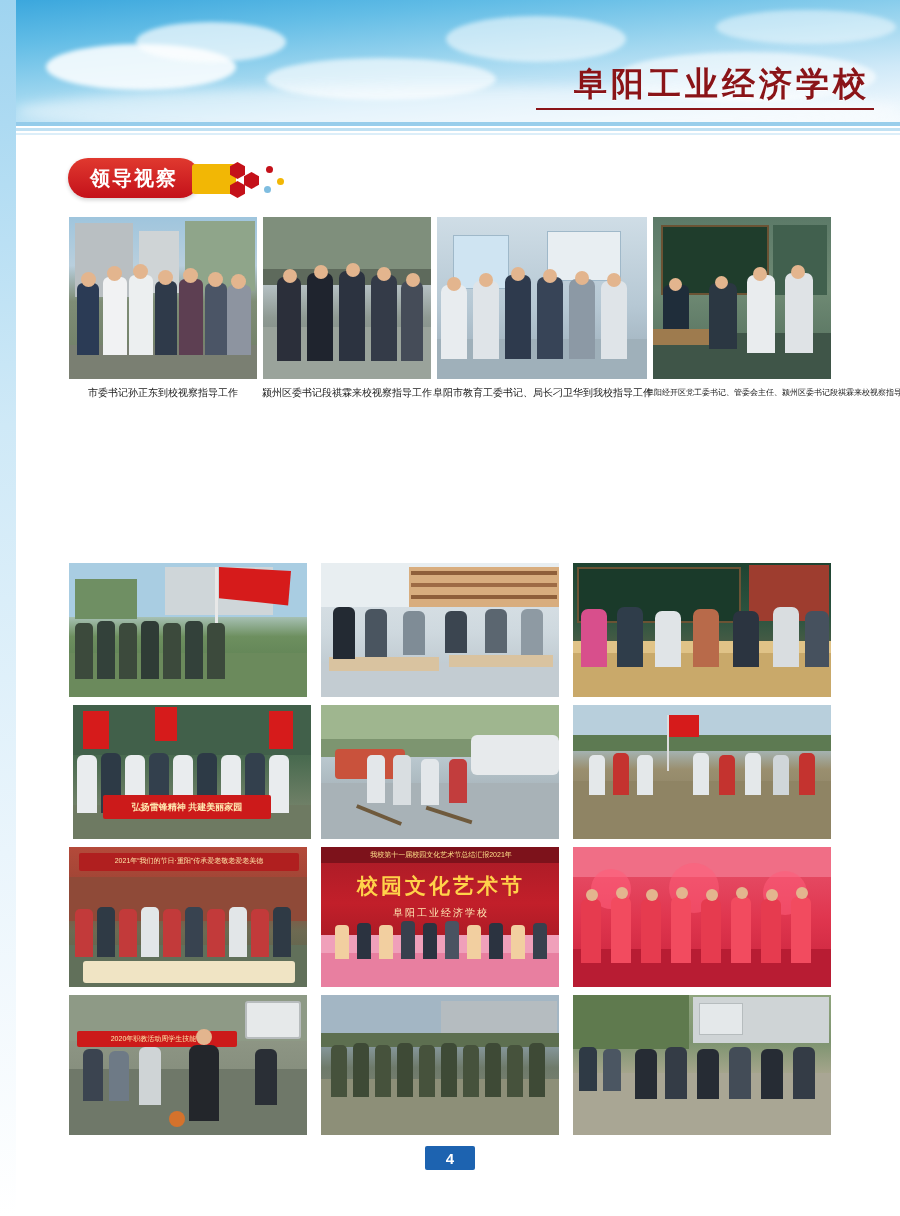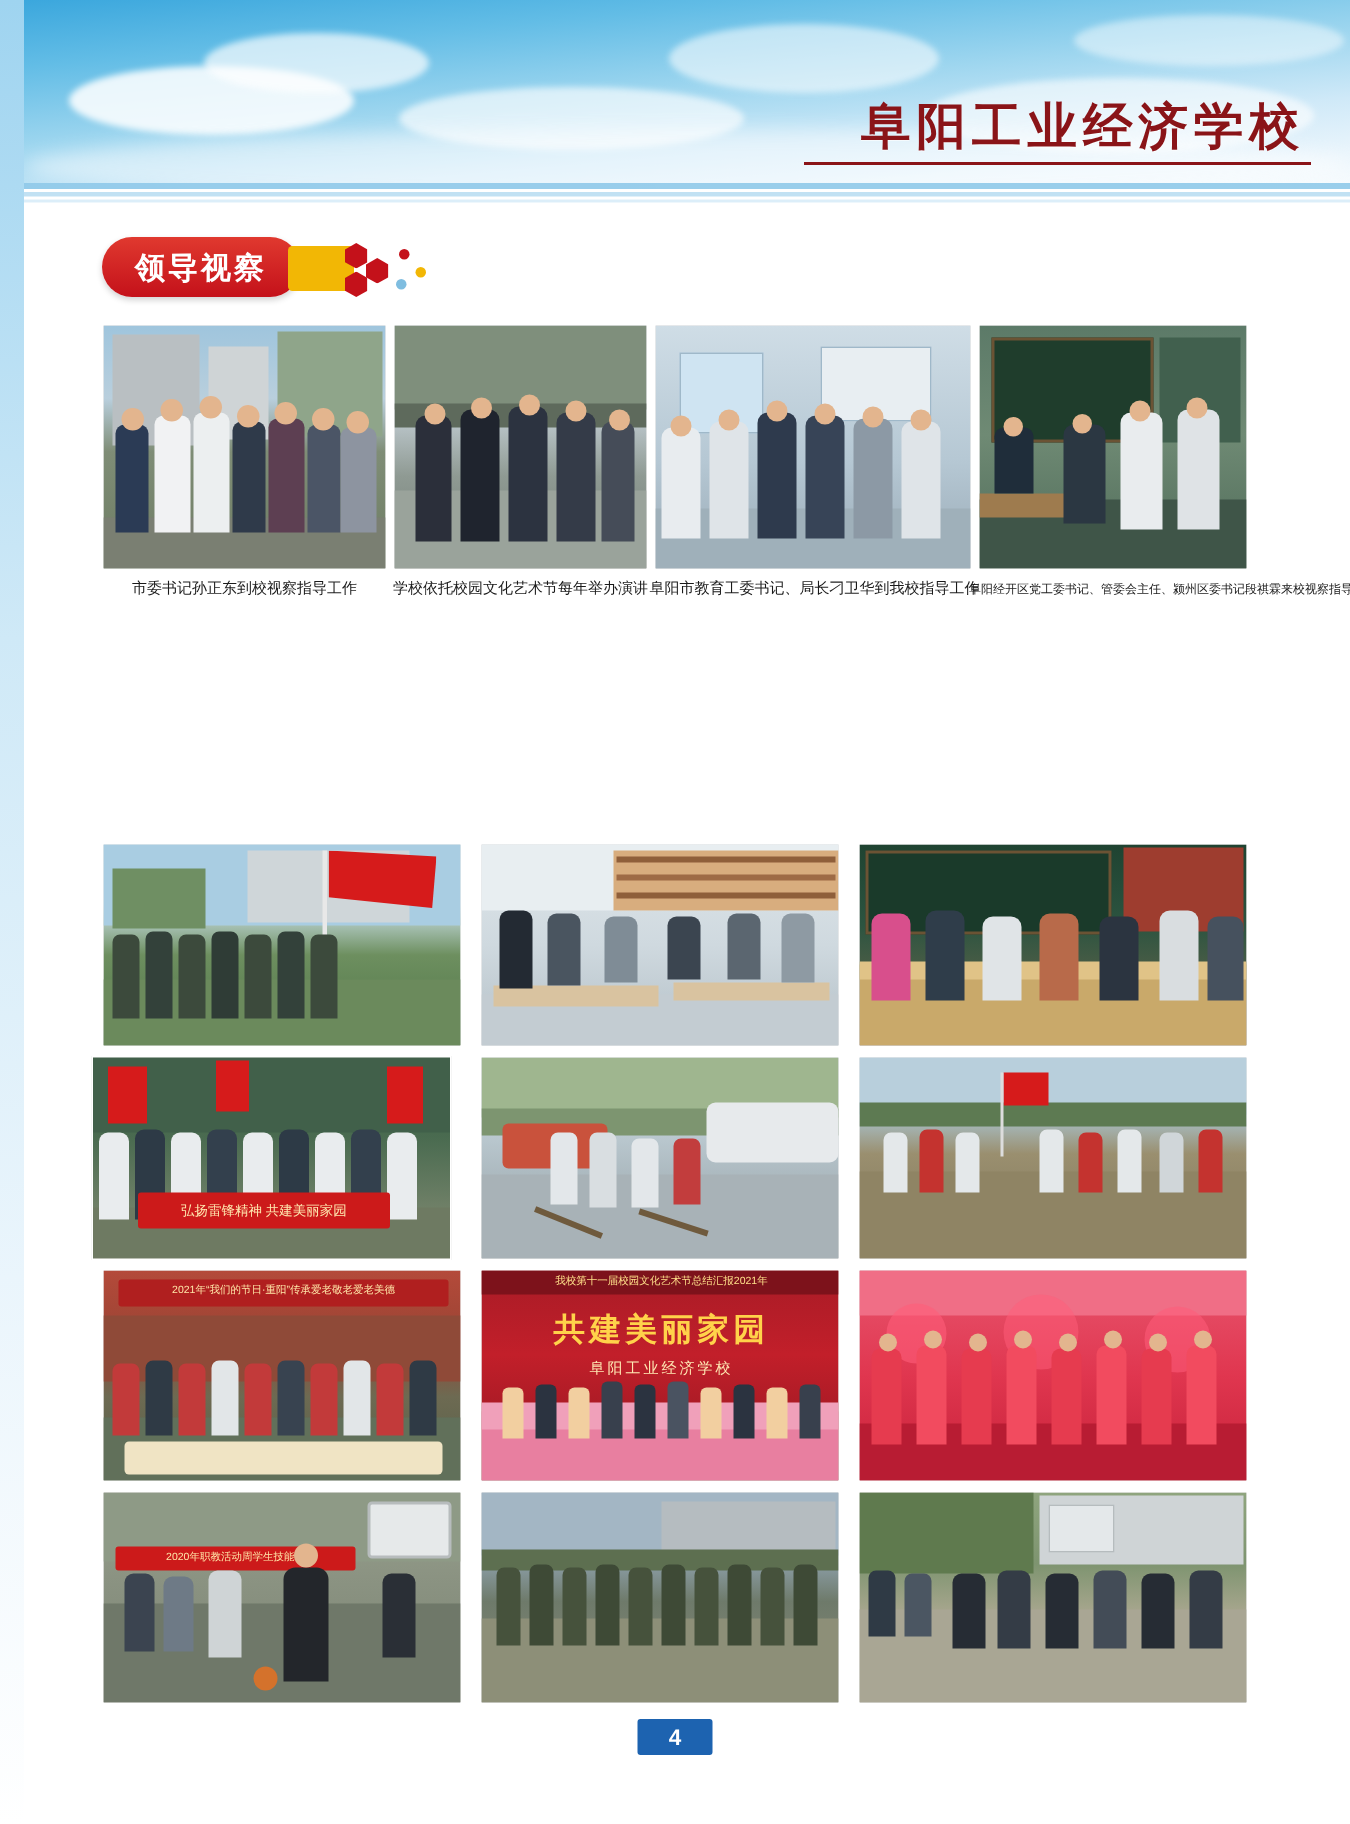--- a/index.html
+++ b/index.html
@@ -294,21 +294,21 @@
     <div style="position:absolute;left:44px;bottom:18px;width:26px;height:88px;background:#1f242e;border-radius:7px 7px 0 0;"></div>
     <div style="position:absolute;left:76px;bottom:18px;width:26px;height:90px;background:#2c3340;border-radius:7px 7px 0 0;"></div>
     <div style="position:absolute;left:108px;bottom:18px;width:26px;height:86px;background:#343b48;border-radius:7px 7px 0 0;"></div>
     <div style="position:absolute;left:138px;bottom:18px;width:22px;height:80px;background:#454c58;border-radius:7px 7px 0 0;"></div>
     <div class="head" style="left:20px;bottom:96px;width:14px;height:14px;"></div>
     <div class="head" style="left:51px;bottom:100px;width:14px;height:14px;"></div>
     <div class="head" style="left:83px;bottom:102px;width:14px;height:14px;"></div>
     <div class="head" style="left:114px;bottom:98px;width:14px;height:14px;"></div>
     <div class="head" style="left:143px;bottom:92px;width:14px;height:14px;"></div>
   </div>
-  <div class="cap" style="left:258px; top:386px; width:178px;">学校依托校园文化艺术节每年举办演讲</div>
+  <div class="cap" style="left:258px; top:386px; width:178px;">颍州区委书记段祺霖来校视察指导工作</div>
 
   <div class="photo" style="left:436px; top:216px; width:212px; height:164px;">
     <div style="position:absolute;inset:0;background:linear-gradient(180deg,#cfdde6 0%, #b6c8d4 55%, #99aab6 100%);"></div>
     <div class="win" style="left:16px;top:18px;width:54px;height:52px;"></div>
     <div class="win" style="left:110px;top:14px;width:72px;height:48px;background:#e8eef2;"></div>
     <div style="position:absolute;left:0;bottom:0;width:100%;height:40px;background:#9fb0ba;"></div>
     <div style="position:absolute;left:4px;bottom:20px;width:26px;height:74px;background:#e8ecef;border-radius:7px 7px 0 0;"></div>
     <div style="position:absolute;left:36px;bottom:20px;width:26px;height:78px;background:#dfe4e8;border-radius:7px 7px 0 0;"></div>
     <div style="position:absolute;left:68px;bottom:20px;width:26px;height:84px;background:#2e3a4d;border-radius:7px 7px 0 0;"></div>
     <div style="position:absolute;left:100px;bottom:20px;width:26px;height:82px;background:#374457;border-radius:7px 7px 0 0;"></div>
@@ -385,21 +385,21 @@
     <div style="position:absolute;left:0;bottom:44px;width:100%;height:12px;background:#e0c387;"></div>
     <div style="position:absolute;left:8px;bottom:30px;width:26px;height:58px;background:#d84f8c;border-radius:7px 7px 0 0;"></div>
     <div style="position:absolute;left:44px;bottom:30px;width:26px;height:60px;background:#2f3d4a;border-radius:7px 7px 0 0;"></div>
     <div style="position:absolute;left:82px;bottom:30px;width:26px;height:56px;background:#e0e4e7;border-radius:7px 7px 0 0;"></div>
     <div style="position:absolute;left:120px;bottom:30px;width:26px;height:58px;background:#b86a4a;border-radius:7px 7px 0 0;"></div>
     <div style="position:absolute;left:160px;bottom:30px;width:26px;height:56px;background:#2b3440;border-radius:7px 7px 0 0;"></div>
     <div style="position:absolute;left:200px;bottom:30px;width:26px;height:60px;background:#d9dde0;border-radius:7px 7px 0 0;"></div>
     <div style="position:absolute;left:232px;bottom:30px;width:24px;height:56px;background:#46515e;border-radius:7px 7px 0 0;"></div>
   </div>
 
-  <div class="photo" style="left:61px; top:704px; width:240px; height:136px;">
+  <div class="photo" style="left:72px; top:704px; width:240px; height:136px;font-weight:bold;">
     <div style="position:absolute;inset:0;background:linear-gradient(180deg,#3a5c44 0%, #4a6b50 40%, #8a8f78 100%);"></div>
     <div style="position:absolute;left:0;top:0;width:100%;height:50px;background:#41604a;"></div>
     <div class="flag" style="left:10px;top:6px;width:26px;height:38px;"></div>
     <div class="flag" style="left:82px;top:2px;width:22px;height:34px;"></div>
     <div class="flag" style="left:196px;top:6px;width:24px;height:38px;"></div>
     <div style="position:absolute;left:0;bottom:0;width:100%;height:34px;background:#6e7a62;"></div>
     <div style="position:absolute;left:4px;bottom:26px;width:20px;height:58px;background:#e9ecee;border-radius:6px 6px 0 0;"></div>
     <div style="position:absolute;left:28px;bottom:26px;width:20px;height:60px;background:#2d3a46;border-radius:6px 6px 0 0;"></div>
     <div style="position:absolute;left:52px;bottom:26px;width:20px;height:58px;background:#e9ecee;border-radius:6px 6px 0 0;"></div>
     <div style="position:absolute;left:76px;bottom:26px;width:20px;height:60px;background:#33404d;border-radius:6px 6px 0 0;"></div>
@@ -460,21 +460,21 @@
     <div style="position:absolute;left:160px;bottom:30px;width:18px;height:50px;background:#e2e6e8;border-radius:5px 5px 0 0;"></div>
     <div style="position:absolute;left:182px;bottom:30px;width:18px;height:48px;background:#c23a3a;border-radius:5px 5px 0 0;"></div>
     <div style="position:absolute;left:204px;bottom:30px;width:18px;height:50px;background:#2f3a45;border-radius:5px 5px 0 0;"></div>
     <div style="position:absolute;left:14px;bottom:4px;width:212px;height:22px;background:#f0e4c4;border-radius:3px;"></div>
   </div>
 
   <div class="photo" style="left:320px; top:846px; width:240px; height:142px;">
     <div style="position:absolute;inset:0;background:linear-gradient(180deg,#a81b26 0%, #c21f2a 40%, #8e1620 100%);"></div>
     <div style="position:absolute;left:0;top:0;width:100%;height:16px;background:#7d121b;"></div>
     <div style="position:absolute;left:6px;top:2px;width:228px;height:11px;color:#ffe08a;font-size:7px;line-height:11px;text-align:center;overflow:hidden;white-space:nowrap;">我校第十一届校园文化艺术节总结汇报2021年</div>
-    <div style="position:absolute;left:20px;top:22px;width:200px;height:34px;color:#ffd24a;font-family:'Liberation Serif',serif;font-weight:bold;font-size:21px;letter-spacing:3px;text-align:center;line-height:34px;white-space:nowrap;overflow:hidden;">共建美丽家园</div>
+    <div style="position:absolute;left:20px;top:22px;width:200px;height:34px;color:#ffd24a;font-family:'Liberation Serif',serif;font-weight:bold;font-size:21px;letter-spacing:3px;text-align:center;line-height:34px;white-space:nowrap;overflow:hidden;">校园文化艺术节</div>
     <div style="position:absolute;left:40px;top:58px;width:160px;height:16px;color:#ffe9b4;font-size:10px;letter-spacing:2px;text-align:center;line-height:16px;white-space:nowrap;overflow:hidden;">阜阳工业经济学校</div>
     <div style="position:absolute;left:0;bottom:0;width:100%;height:46px;background:#e87fa0;"></div>
     <div style="position:absolute;left:0;bottom:34px;width:100%;height:18px;background:#f0a0ba;"></div>
     <div style="position:absolute;left:14px;bottom:28px;width:14px;height:34px;background:#f2cfa0;border-radius:4px 4px 0 0;"></div>
     <div style="position:absolute;left:36px;bottom:28px;width:14px;height:36px;background:#2b3340;border-radius:4px 4px 0 0;"></div>
     <div style="position:absolute;left:58px;bottom:28px;width:14px;height:34px;background:#f2cfa0;border-radius:4px 4px 0 0;"></div>
     <div style="position:absolute;left:80px;bottom:28px;width:14px;height:38px;background:#38404d;border-radius:4px 4px 0 0;"></div>
     <div style="position:absolute;left:102px;bottom:28px;width:14px;height:36px;background:#2b3340;border-radius:4px 4px 0 0;"></div>
     <div style="position:absolute;left:124px;bottom:28px;width:14px;height:38px;background:#4a5361;border-radius:4px 4px 0 0;"></div>
     <div style="position:absolute;left:146px;bottom:28px;width:14px;height:34px;background:#f2cfa0;border-radius:4px 4px 0 0;"></div>

